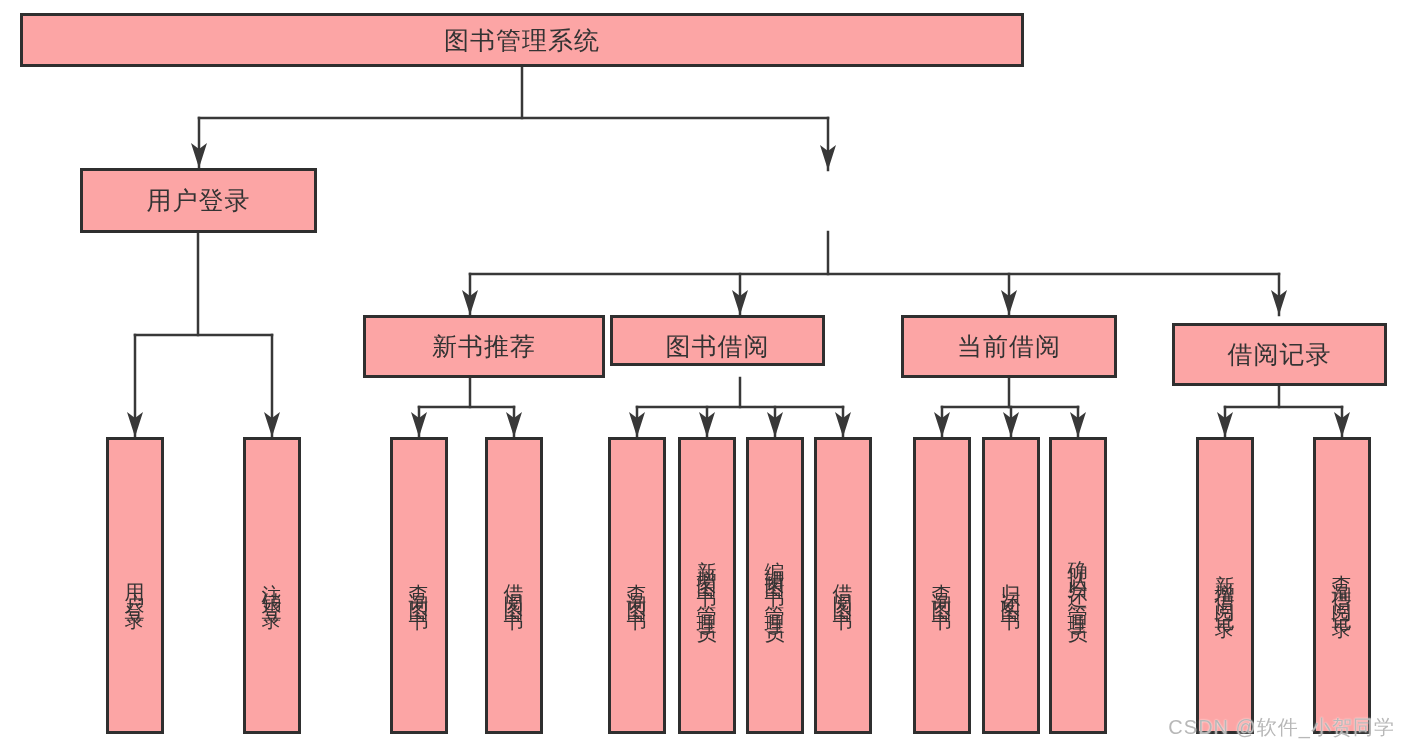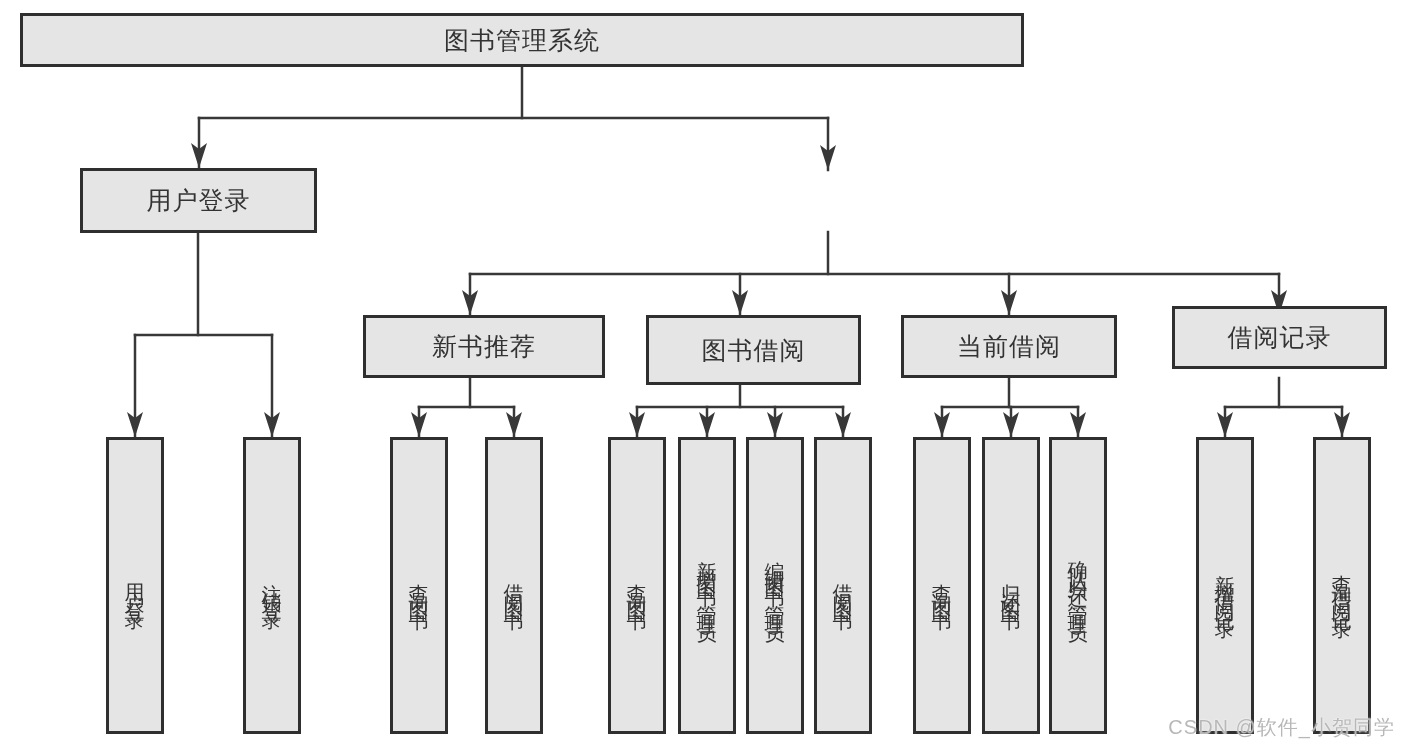--- a/index.html
+++ b/index.html
@@ -2,21 +2,21 @@
 <html><head>
 <meta charset="utf-8">
 <style>
   html,body{margin:0;padding:0;background:#ffffff;}
   .canvas{
     position:relative;width:1405px;height:747px;background:#ffffff;overflow:hidden;
     font-family:"Liberation Sans","DejaVu Sans",sans-serif;color:#333333;
   }
   #connectors{position:absolute;left:0;top:0;z-index:1;}
   .box{
-    position:absolute;box-sizing:border-box;background:#e5e5e5;
+    position:absolute;box-sizing:border-box;background:#fca5a5;
     border:3px solid #2f2f2f;display:flex;align-items:center;justify-content:center;
     z-index:2;
   }
   .root{font-size:25px;letter-spacing:1px;}
   .branch{font-size:25px;letter-spacing:1px;}
   .leaf{width:58px;height:297px;font-size:20px;}
   .leaf .vlbl{
     writing-mode:vertical-rl;text-orientation:mixed;
     letter-spacing:9px;line-height:1.1;
   }
@@ -90,27 +90,27 @@
     <span>图书管理系统</span>
   </div>
 
   <div class="box branch" style="left:80px;top:168px;width:237px;height:65px;">
     <span>用户登录</span>
   </div>
 
   <div class="box branch" style="left:363px;top:315px;width:242px;height:63px;">
     <span>新书推荐</span>
   </div>
-  <div class="box branch" style="left:646px;top:315px;width:215px;height:70px;">
+  <div class="box branch" style="left:610px;top:315px;width:215px;height:51px;align-items:flex-end;">
     <span>图书借阅</span>
   </div>
   <div class="box branch" style="left:901px;top:315px;width:216px;height:63px;align-items:center;">
     <span>当前借阅</span>
   </div>
-  <div class="box branch" style="left:1172px;top:306px;width:215px;height:63px;">
+  <div class="box branch" style="left:1172px;top:323px;width:215px;height:63px;">
     <span>借阅记录</span>
   </div>
 
   <div class="box leaf" style="left:106px;top:437px;">
     <span class="vlbl">用户登录</span>
   </div>
   <div class="box leaf" style="left:243px;top:437px;">
     <span class="vlbl">注销登录</span>
   </div>
 

